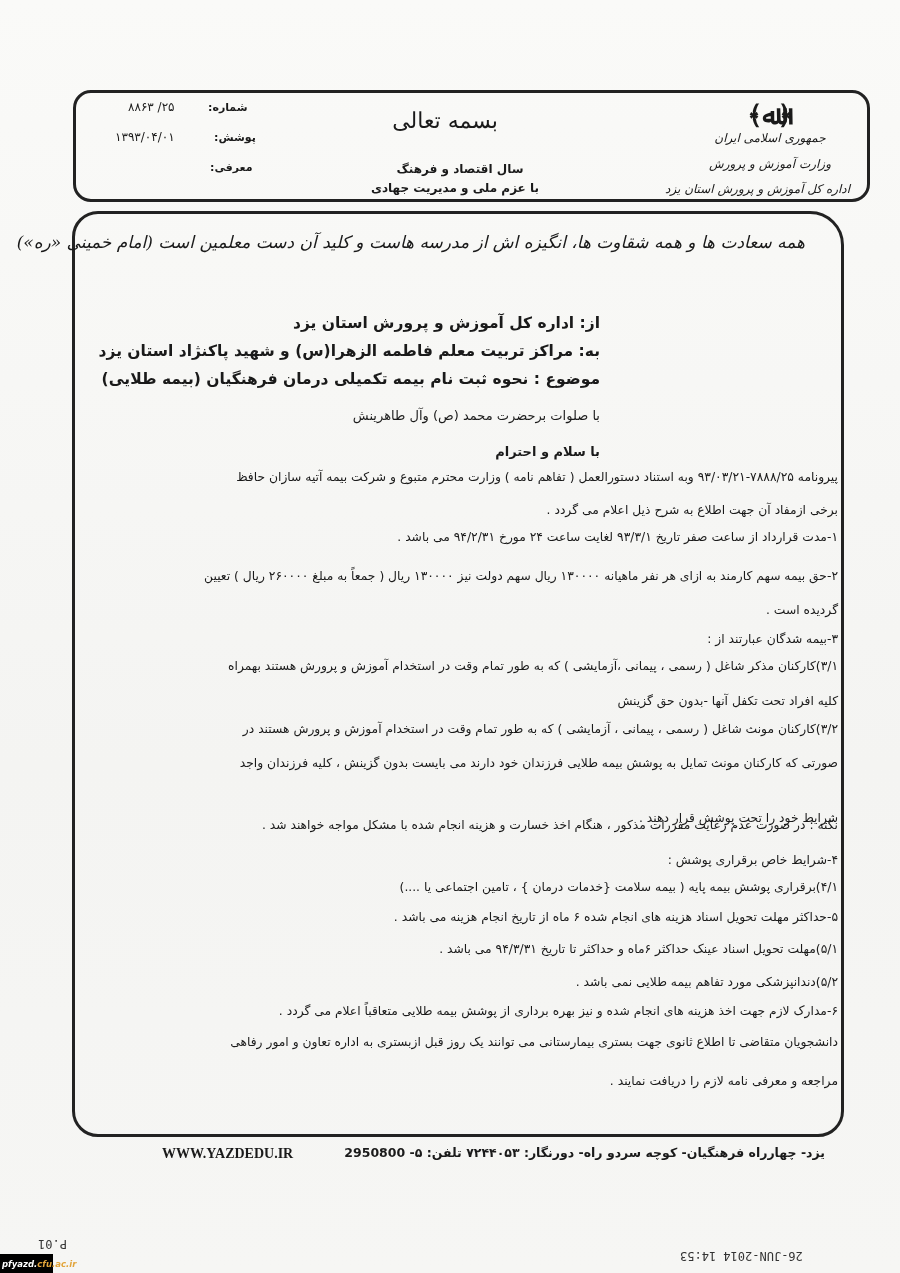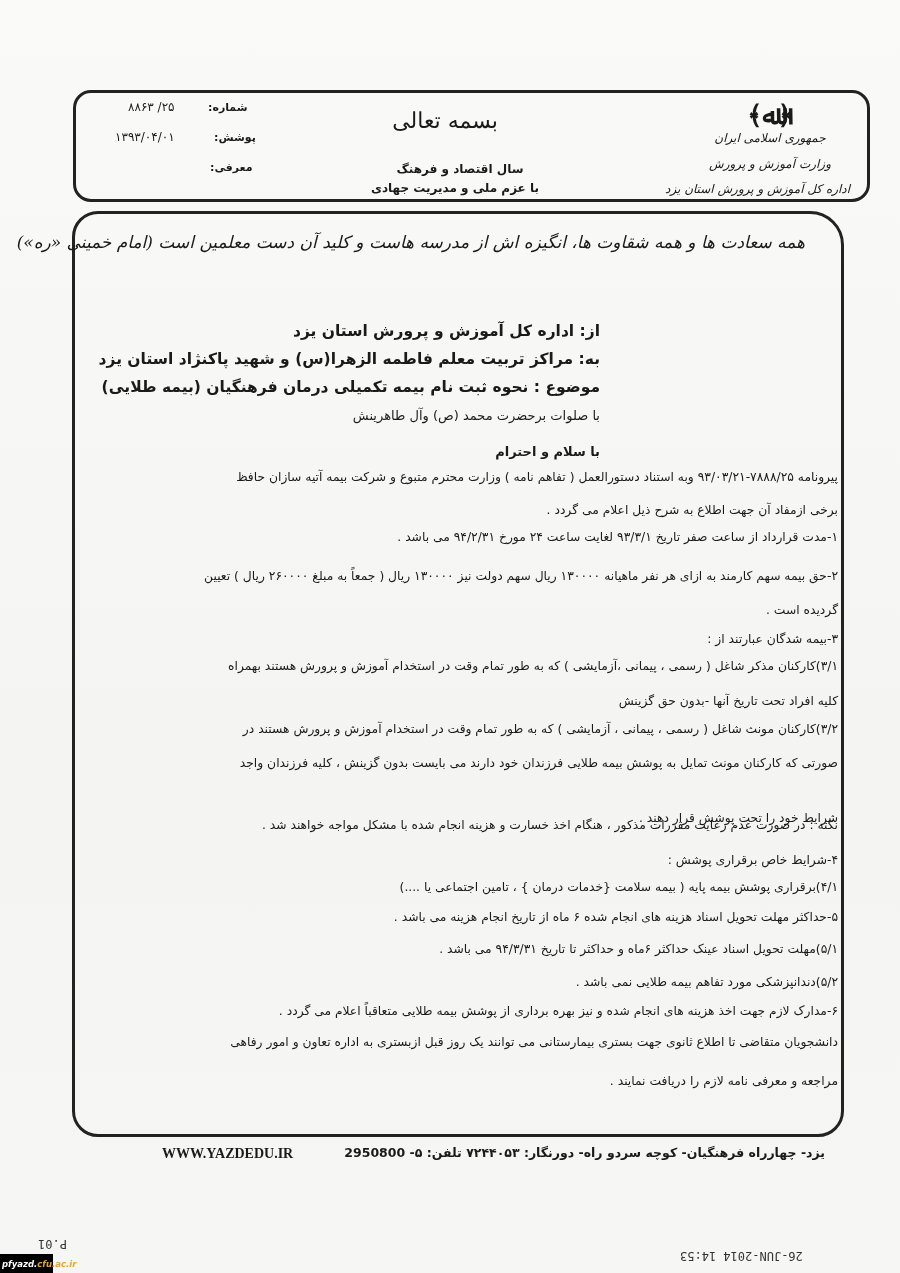--- a/index.html
+++ b/index.html
@@ -34,21 +34,21 @@
     .emblem { font-size: 26px; font-weight: bold; text-align: center; }
     .ministry-line { font-family: "DejaVu Serif", serif; font-style: italic; font-size: 12px; text-align: center; }
 
     .bismillah { font-family: "DejaVu Serif", serif; font-size: 22px; text-align: center; }
     .slogan { font-weight: bold; font-size: 12px; text-align: center; }
 
     .quote {
       font-family: "DejaVu Serif", serif; font-style: italic; font-size: 17px;
     }
 
-    .addr { font-weight: bold; font-size: 15.5px; margin-top: 8px; }
+    .addr { font-weight: bold; font-size: 15.5px; }
     .salute { font-size: 13px; }
     .body-line { font-size: 12.3px; }
     .footer-addr { font-weight: bold; font-size: 12.5px; }
     .footer-url { font-family: "Liberation Serif", serif; font-weight: bold; font-size: 14px; }
 
     .fax-stamp {
       font-family: "DejaVu Sans Mono", monospace; font-size: 12px; color: #333;
       transform: rotate(180deg);
     }
     .watermark {
@@ -91,21 +91,21 @@
 <div class="abs rtl salute" style="right:300px; top:408px;">با صلوات برحضرت محمد (ص) وآل طاهرینش</div>
 <div class="abs rtl salute" style="right:300px; top:444px; font-weight:bold;">با سلام و احترام</div>
 
 <div class="abs rtl body-line" style="right:62px; top:470px;">پیرونامه ۷۸۸۸/۲۵-۹۳/۰۳/۲۱ وبه استناد دستورالعمل ( تفاهم نامه ) وزارت محترم متبوع و شرکت بیمه آتیه سازان حافظ</div>
 <div class="abs rtl body-line" style="right:62px; top:503px;">برخی ازمفاد آن جهت اطلاع  به شرح ذیل اعلام می گردد .</div>
 <div class="abs rtl body-line" style="right:62px; top:530px;">۱-مدت قرارداد از ساعت صفر تاریخ ۹۳/۳/۱ لغایت ساعت ۲۴ مورخ ۹۴/۲/۳۱ می باشد .</div>
 <div class="abs rtl body-line" style="right:62px; top:569px;">۲-حق بیمه سهم کارمند به ازای هر نفر ماهیانه ۱۳۰۰۰۰ ریال سهم دولت نیز ۱۳۰۰۰۰ ریال ( جمعاً به مبلغ ۲۶۰۰۰۰ ریال ) تعیین</div>
 <div class="abs rtl body-line" style="right:62px; top:603px;">گردیده است .</div>
 <div class="abs rtl body-line" style="right:62px; top:632px;">۳-بیمه شدگان عبارتند از :</div>
 <div class="abs rtl body-line" style="right:62px; top:659px;">۳/۱)کارکنان مذکر شاغل ( رسمی ، پیمانی ،آزمایشی ) که به طور تمام وقت در استخدام آموزش و پرورش هستند بهمراه</div>
-<div class="abs rtl body-line" style="right:62px; top:694px;">کلیه افراد تحت تاریخ آنها -بدون حق گزینش</div>
+<div class="abs rtl body-line" style="right:62px; top:694px;">کلیه افراد تحت تکفل آنها -بدون حق گزینش</div>
 <div class="abs rtl body-line" style="right:62px; top:722px;">۳/۲)کارکنان مونث شاغل ( رسمی ، پیمانی ، آزمایشی ) که به طور تمام وقت در استخدام  آموزش و پرورش هستند  در</div>
 <div class="abs rtl body-line" style="right:62px; top:756px;">صورتی که کارکنان مونث تمایل به پوشش بیمه طلایی فرزندان خود دارند می بایست بدون گزینش ، کلیه فرزندان واجد</div>
 <div class="abs rtl body-line" style="right:62px; top:811px;">شرایط خود را تحت پوشش قرار دهند .</div>
 <div class="abs rtl body-line" style="right:62px; top:818px;">نکته : در صورت عدم رعایت مقررات مذکور ، هنگام اخذ خسارت و هزینه انجام شده  با مشکل مواجه خواهند شد .</div>
 <div class="abs rtl body-line" style="right:62px; top:853px;">۴-شرایط خاص برقراری پوشش :</div>
 <div class="abs rtl body-line" style="right:62px; top:880px;">۴/۱)برقراری پوشش بیمه پایه ( بیمه سلامت {خدمات درمان } ، تامین اجتماعی یا ....)</div>
 <div class="abs rtl body-line" style="right:62px; top:910px;">۵-حداکثر مهلت تحویل اسناد هزینه های انجام شده ۶ ماه از تاریخ انجام هزینه می باشد .</div>
 <div class="abs rtl body-line" style="right:62px; top:942px;">۵/۱)مهلت تحویل اسناد عینک حداکثر ۶ماه و حداکثر تا تاریخ ۹۴/۳/۳۱ می باشد .</div>
 <div class="abs rtl body-line" style="right:62px; top:975px;">۵/۲)دندانپزشکی مورد تفاهم بیمه طلایی نمی باشد .</div>
 <div class="abs rtl body-line" style="right:62px; top:1004px;">۶-مدارک لازم جهت اخذ هزینه های انجام شده و نیز بهره برداری از پوشش بیمه طلایی متعاقباً اعلام می گردد .</div>

